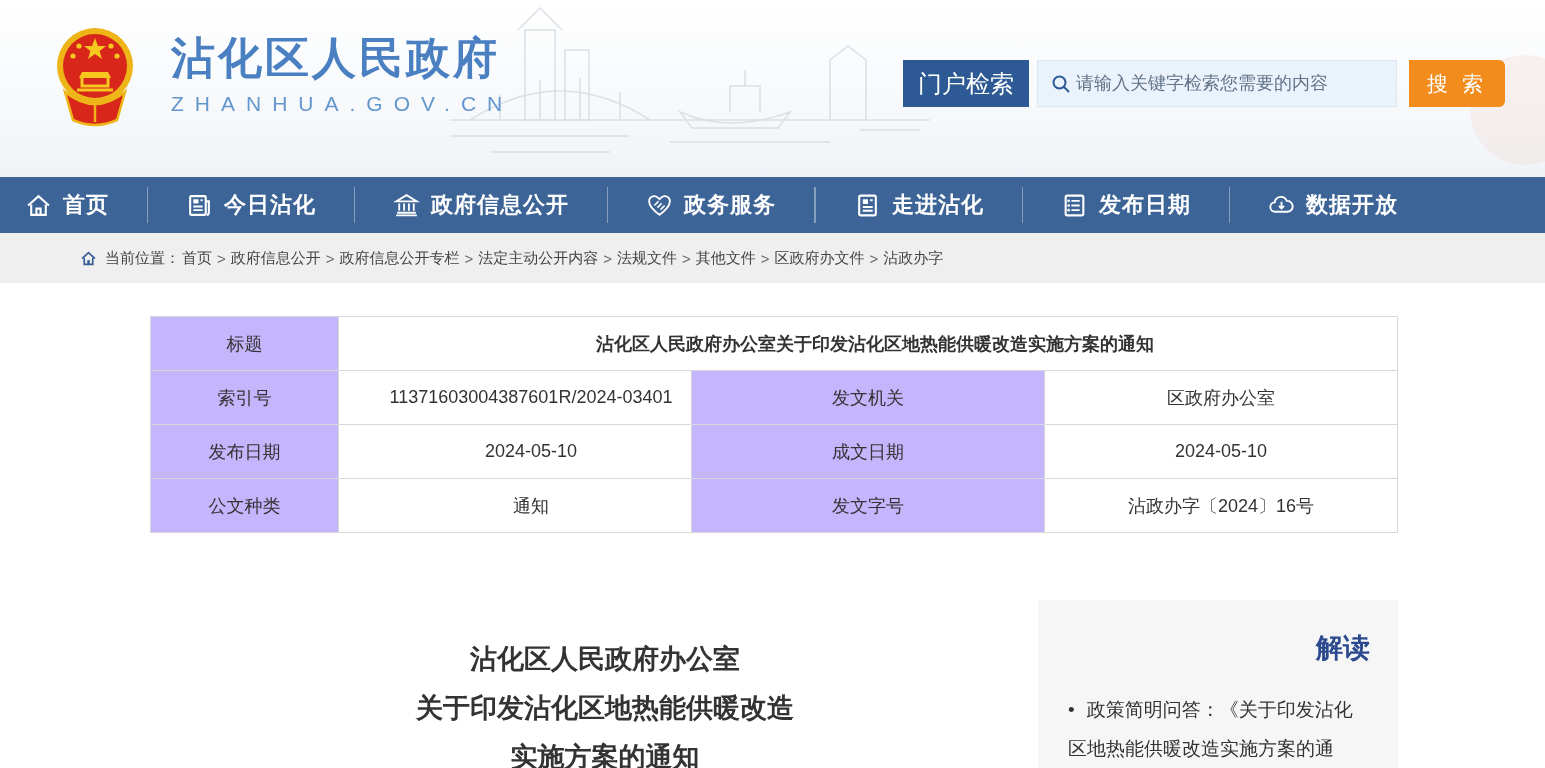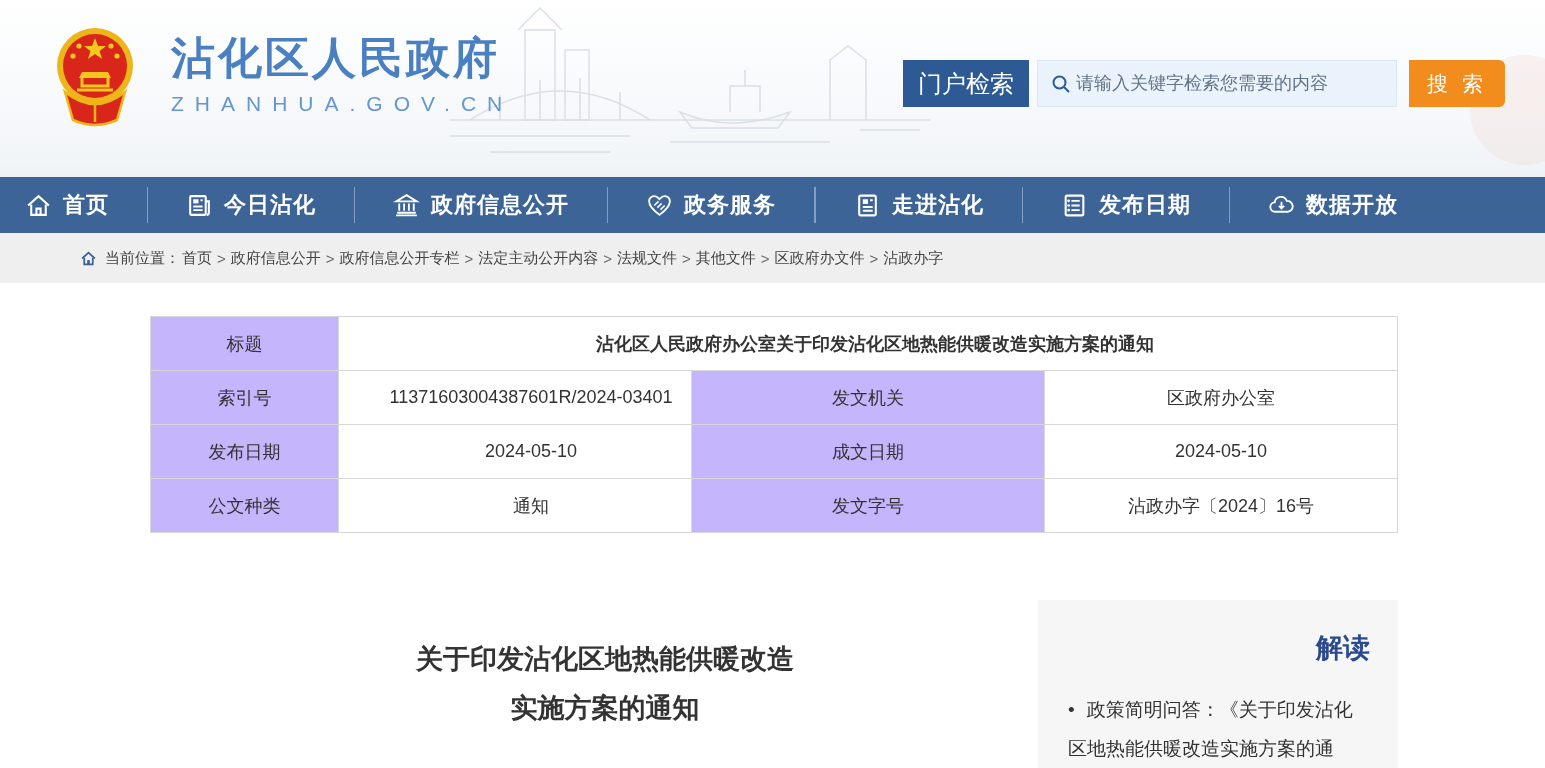--- a/index.html
+++ b/index.html
@@ -241,20 +241,21 @@
     <tr>
       <td class="lbl c1">公文种类</td>
       <td class="c2">通知</td>
       <td class="lbl c3">发文字号</td>
       <td class="c4">沾政办字〔2024〕16号</td>
     </tr>
   </tbody>
     </table>
 
   <div class="doc-title">
+    <div>沾化区人民政府办公室</div>
     <div>关于印发沾化区地热能供暖改造</div>
     <div>实施方案的通知</div>
   </div>
 
   <div class="sidebar">
     <div class="sidebar-title">解读</div>
     <div class="sidebar-item">
       <span class="bullet">•</span><span>政策简明问答：《关于印发沾化区地热能供暖改造实施方案的通知》解读</span>
     </div>
   </div>

